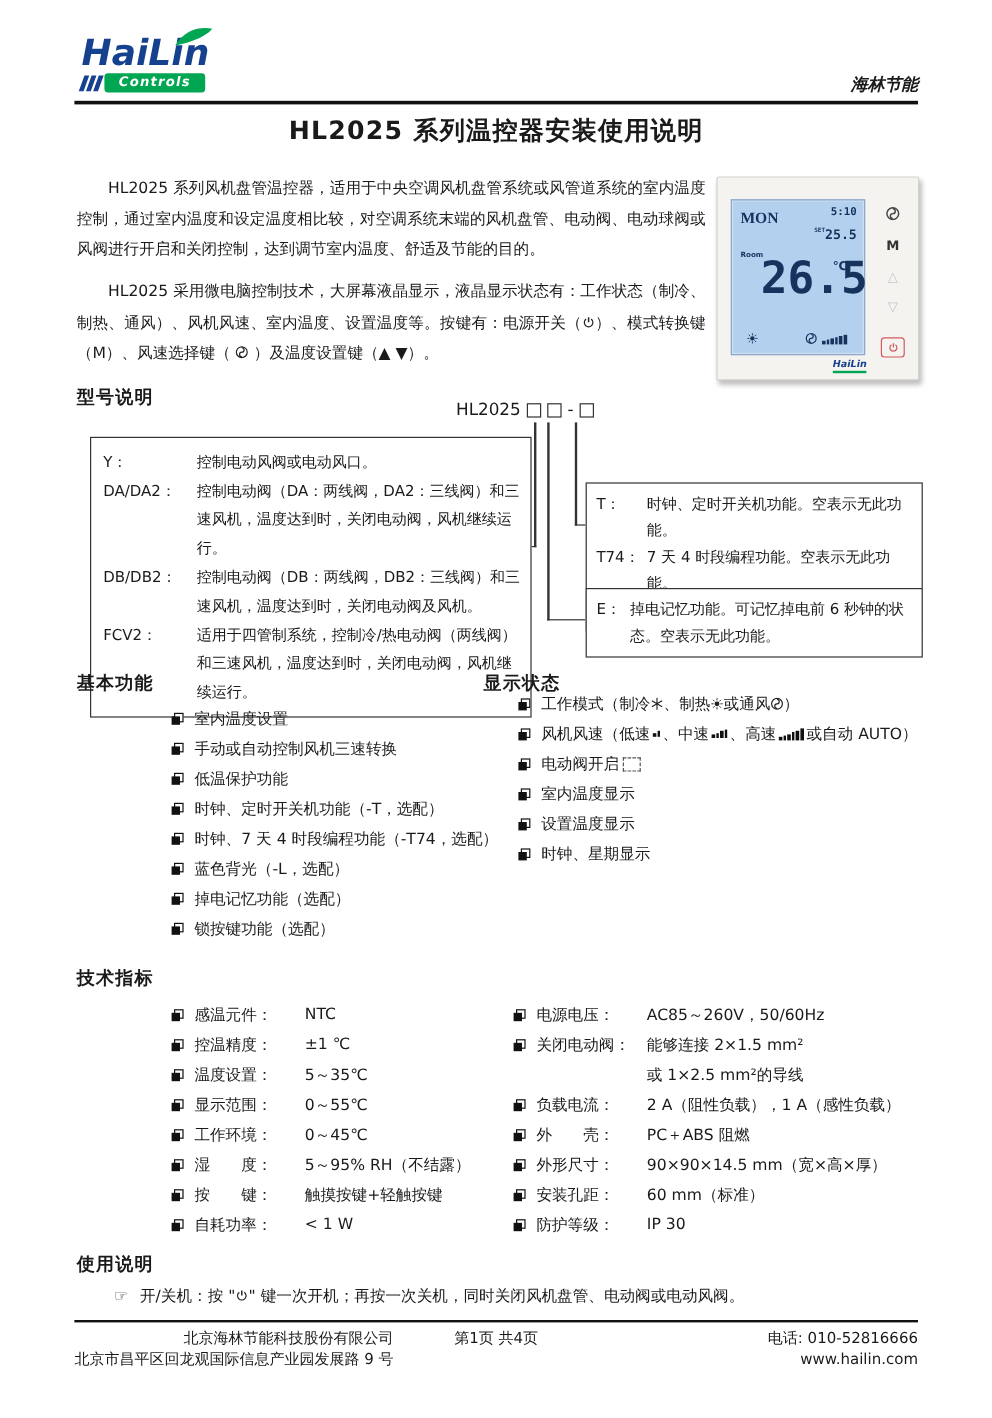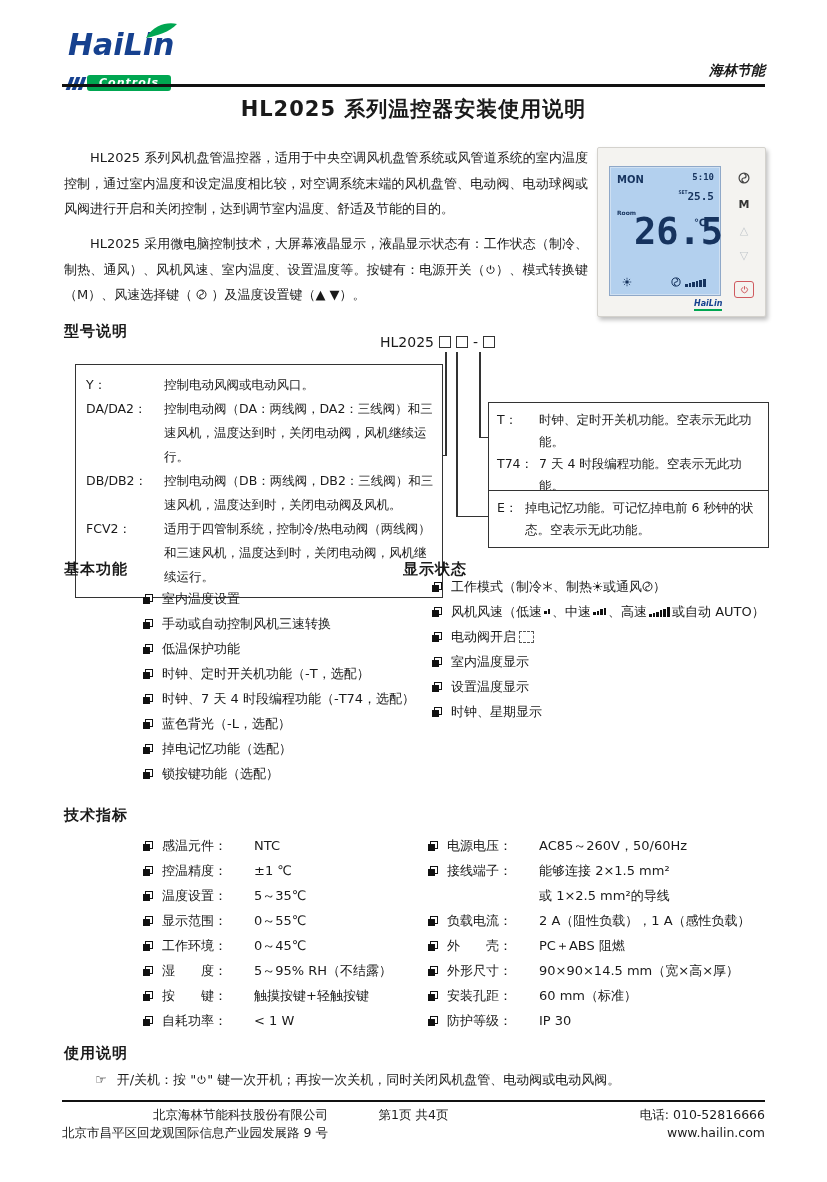--- a/index.html
+++ b/index.html
@@ -2,38 +2,38 @@
 <html><head>
 <meta charset="utf-8">
 <style>
   html,body{margin:0;padding:0;background:#e8e8e8;}
   #page{position:relative;width:827px;height:1182px;background:#ffffff;margin:0 auto;
         font-family:"DejaVu Sans","Liberation Sans",sans-serif;color:#1a1a1a;overflow:hidden;}
   .abs{position:absolute;}
   
   .logo-text{font-family:"DejaVu Sans",sans-serif;font-weight:bold;font-style:italic;
              font-size:30px;color:#16418f;line-height:30px;letter-spacing:0px;}
-  .logo-bar{margin-top:15px;display:flex;align-items:center;gap:3px;}
+  .logo-bar{margin-top:1px;display:flex;align-items:center;gap:3px;}
   .slashes{display:flex;gap:2px;}
   .slashes i{display:block;width:4px;height:13px;background:#16418f;transform:skewX(-20deg);}
   .controls-chip{background:#00a651;color:#fff;font-weight:bold;font-style:italic;
                  font-size:11px;padding:1px 12px 2px 12px;border-radius:3px;letter-spacing:1px;}
   .brand-right{font-weight:bold;font-style:italic;font-size:14px;}
   .hrule{background:#111;}
   .page-title{width:827px;text-align:center;font-size:21px;font-weight:bold;letter-spacing:1px;}
   
   .para{width:524px;font-size:13px;line-height:25.5px;text-align:justify;text-indent:2em;}
   
   .thermo{width:167px;height:168px;background:#f4f3f0;border:1px solid #d4d2cd;
           box-shadow:2px 3px 4px rgba(0,0,0,.25);border-radius:2px;}
   .lcd{position:absolute;left:11px;top:18px;width:110px;height:128px;background:#b3d0ee;
        border:1px solid #8fa8c8;box-shadow:inset 0 0 0 1px #cfe0f2;}
   .lcd *{color:#16335e;}
   .seg{font-family:"DejaVu Sans Mono","Liberation Mono",monospace;font-weight:bold;}
-  .lcd-day{position:absolute;left:7px;top:7px;font-size:10px;font-weight:bold;}
+  .lcd-day{position:absolute;left:7px;top:7px;font-size:13px;font-weight:bold;font-family:Liberation Serif, serif;}
   .lcd-time{position:absolute;right:6px;top:5px;font-size:9px;}
   .lcd-set{position:absolute;right:6px;top:22px;font-size:11px;}
   .lcd-setlbl{font-size:5px;vertical-align:6px;}
   .lcd-room{position:absolute;left:7px;top:42px;font-size:6px;font-weight:bold;}
   .lcd-temp{position:absolute;left:4px;top:46px;font-size:37px;line-height:37px;margin-left:20px;}
   .lcd-unit{position:absolute;left:84px;top:50px;font-size:10px;font-weight:bold;}
   .lcd-bottom{position:absolute;left:0;bottom:8px;width:100%;display:flex;align-items:flex-end;
               justify-content:space-between;padding:0 12px;box-sizing:border-box;}
   .btn-col{position:absolute;left:132px;top:24px;width:28px;display:flex;flex-direction:column;
            align-items:center;gap:14px;}
@@ -365,21 +365,21 @@
       </div>
   </div>
   <div class="abs spec" style="left:428px;top:833px;">
     <div class="item">
         <span class="sqb"></span>
         <span class="lbl">电源电压：</span>
         <span>AC85～260V，50/60Hz</span>
       </div>
     <div class="item">
         <span class="sqb"></span>
-        <span class="lbl">接线端子：</span>
+        <span class="lbl">关闭电动阀：</span>
         <span>能够连接 2×1.5 mm²</span>
       </div>
     <div class="sub">
         <span>或 1×2.5 mm²的导线</span>
       </div>
     <div class="item">
         <span class="sqb"></span>
         <span class="lbl">负载电流：</span>
         <span>2 A（阻性负载），1 A（感性负载）</span>
       </div>

